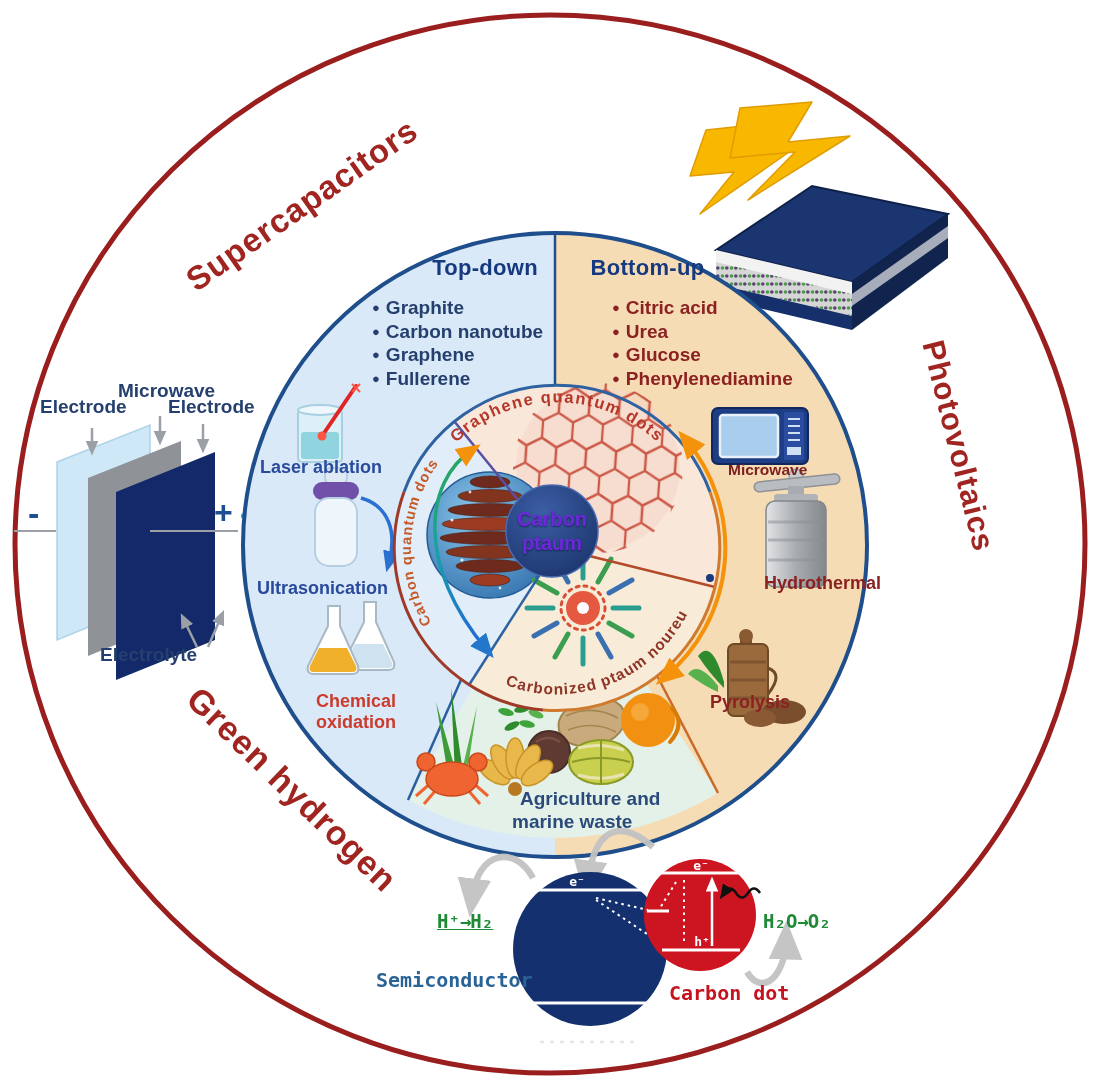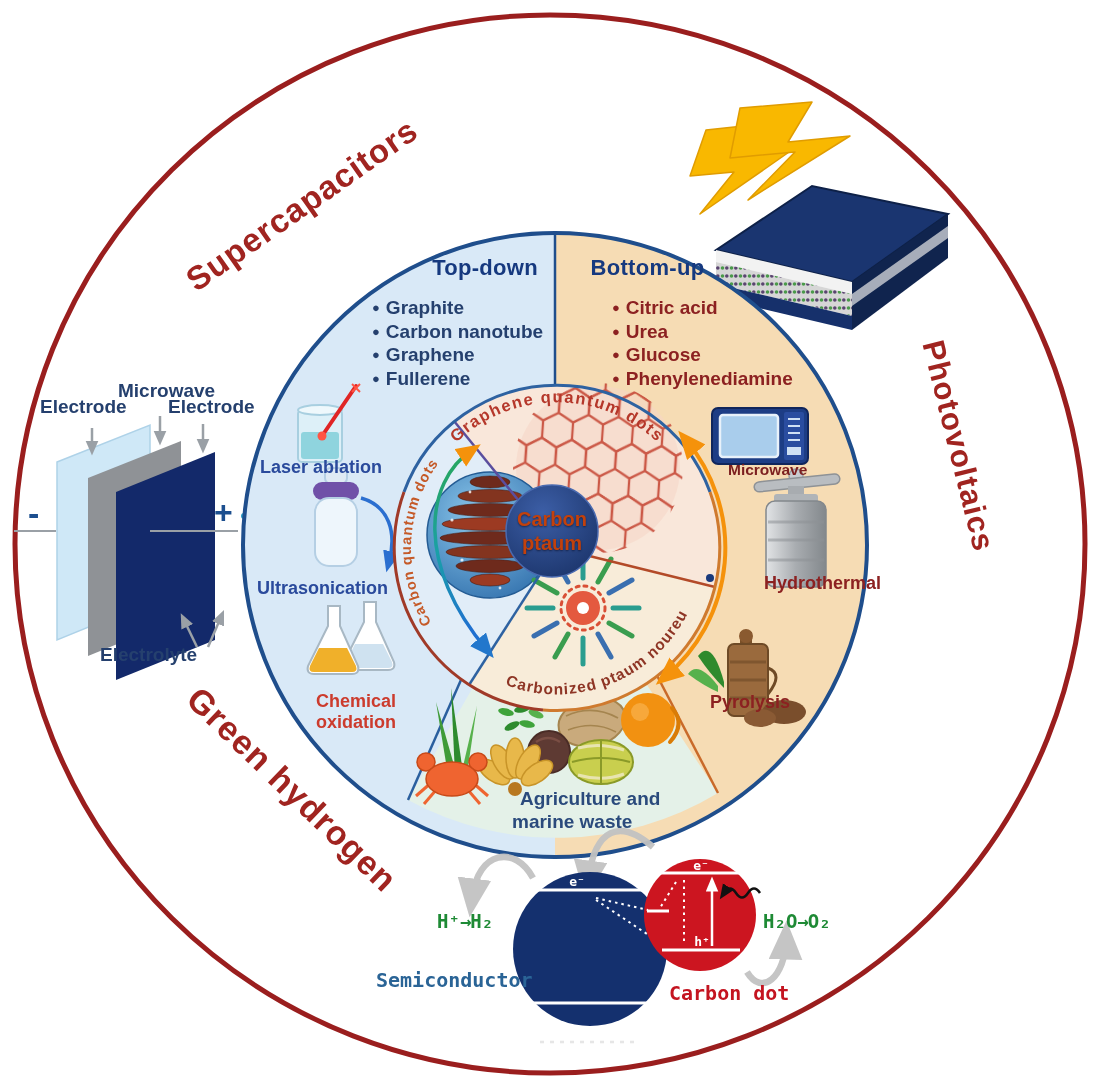--- a/index.html
+++ b/index.html
@@ -7,21 +7,21 @@
           font-family:"Liberation Sans",sans-serif;}
   svg.base{position:absolute;left:0;top:0;z-index:1;}
   .lbl{position:absolute;z-index:3;font-weight:bold;white-space:nowrap;}
   .ring-label{color:#a02420;font-size:33px;letter-spacing:1px;text-align:center;white-space:nowrap;}
   .hdr{font-size:22px;color:#16397f;letter-spacing:.3px;}
   .list{position:absolute;z-index:3;font-weight:bold;font-size:19px;line-height:23.5px;}
   .list .dot{font-size:13px;margin-right:6px;vertical-align:2px;}
   .navy{color:#25406e;}
   .dred{color:#8c2121;}
   .method{font-size:18px;}
-  .center-lbl{color:#c2410c;text-align:center;font-size:20px;line-height:24px;text-shadow:0 1px 2px rgba(0,0,20,.5);}
+  .center-lbl{color:#6d28d9;text-align:center;font-size:20px;line-height:24px;text-shadow:0 1px 2px rgba(0,0,20,.5);}
   .mono{font-family:"DejaVu Sans Mono",monospace;}
   .wrap2{white-space:normal;text-align:center;line-height:21px;}
   .waste-lbl{color:#2a4a7c;font-size:19px;line-height:23px;}
   .arr{letter-spacing:-1px;}
 </style>
 </head>
 <body>
 
 <div id="canvas">
 
@@ -387,21 +387,21 @@
 <div class="lbl waste-lbl" style="left:512px;top:787px;">
   <div style="padding-left:8px;">Agriculture and</div>
   <div>marine waste</div>
 </div>
 
 <div class="lbl center-lbl" style="left:497px;top:507px;width:110px;">
   <div>Carbon</div>
   <div>ptaum</div>
 </div>
 
-<div class="lbl mono" style="left:437px;top:910px;font-size:19px;color:#1e8a35;">
+<div class="lbl mono" style="left:437px;top:910px;font-size:19px;color:#1e8a35;text-decoration:underline;">
   <span>H⁺</span><span class="arr">→</span><span>H₂</span>
 </div>
 <div class="lbl mono" style="left:752px;top:910px;font-size:19px;color:#1e8a35;margin-left:11px;">
   <span>H₂O</span><span class="arr">→</span><span>O₂</span>
 </div>
 <div class="lbl mono" style="left:376px;top:968px;font-size:20px;color:#2a6496;">Semiconductor</div>
 <div class="lbl mono" style="left:663px;top:981px;font-size:20px;color:#c41420;margin-left:6px;">Carbon dot</div>
 
 </div>
 

